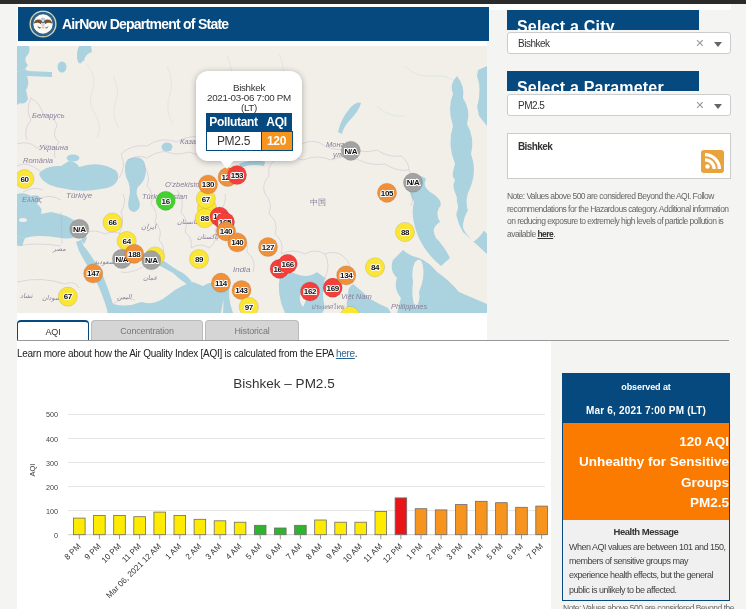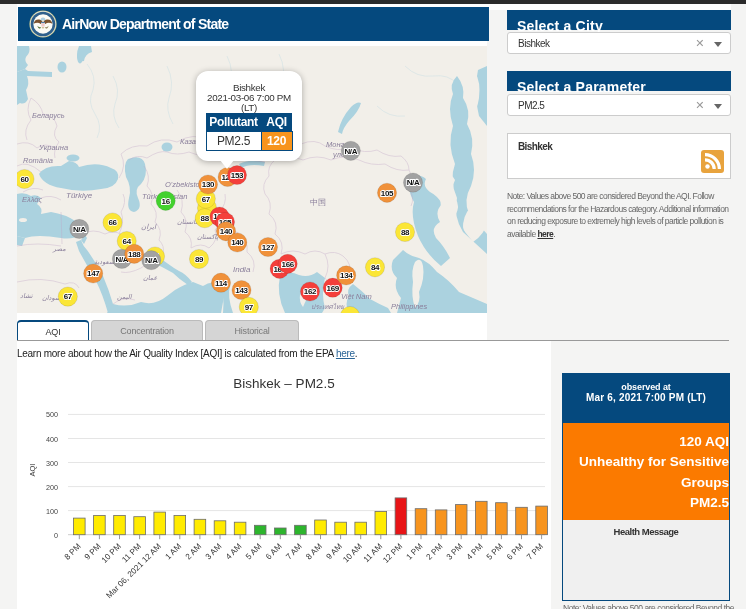--- a/index.html
+++ b/index.html
@@ -4,21 +4,21 @@
 <style>
 *{margin:0;padding:0;box-sizing:border-box}
 html,body{width:746px;height:609px}
 body{background:#f4f4f3;font-family:"Liberation Sans",sans-serif;position:relative;overflow:hidden}
 .abs{position:absolute}
 #topbar{left:0;top:0;width:746px;height:4px;background:#2b2b2b}
 #header{left:18px;top:7px;width:471px;height:34px;background:#05497e;color:#fff}
 #header .title{position:absolute;left:44px;top:9px;font-size:14px;font-weight:bold;letter-spacing:-0.75px}
 #mapbox{left:17px;top:46px;width:470px;height:267px;background:#f2efe9;overflow:hidden}
 
-.panelhead{left:507px;width:224px;height:20px;background:#05497e;color:#fff;font-size:14px;font-weight:bold;letter-spacing:0.2px;padding:8px 0 0 10px}
+.panelhead{left:507px;width:192px;height:20px;background:#05497e;color:#fff;font-size:16px;font-weight:bold;letter-spacing:0.2px;padding:8px 0 0 10px}
 .combo{left:507px;width:224px;height:22px;background:#fff;border:1px solid #ccc;border-radius:3px;font-size:10px;letter-spacing:-0.5px;color:#333;padding:5px 0 0 10px}
 .combo .x{position:absolute;right:26px;top:4px;color:#999;font-size:11px}
 .combo .caret{position:absolute;right:8px;top:9px;width:0;height:0;border-left:4px solid transparent;border-right:4px solid transparent;border-top:5px solid #666}
 #rssbox{left:507px;top:133px;width:224px;height:46px;background:#fff;border:1px solid #ccc}
 #rssbox .city{position:absolute;left:10px;top:7px;font-size:10px;letter-spacing:-0.6px;font-weight:bold;color:#333}
 #note1{left:507px;top:190px;width:236px;font-size:8.5px;letter-spacing:-0.55px;color:#666;line-height:12.5px}
 #note1 a{color:#333;font-weight:bold;text-decoration:underline}
 
 .tab{top:320px;height:20px;font-size:9px;letter-spacing:-0.2px;text-align:center;border-radius:4px 4px 0 0;padding-top:5px}
 #tabline{left:17px;top:340px;width:712px;height:1px;background:#999}
@@ -360,20 +360,21 @@
       <line x1="504.5" y1="169.7" x2="504.5" y2="174.2" stroke="#999" stroke-width="1"></line>
       <text x="506.5" y="181.7" font-size="8.2" fill="#333" text-anchor="end" transform="rotate(-45 506.5 181.7)">6 PM</text>
       <rect x="518.8" y="141.1" width="11.6" height="28.6" fill="#f7941e" stroke="#6b6b6b" stroke-width="0.8"></rect>
       <line x1="524.6" y1="169.7" x2="524.6" y2="174.2" stroke="#999" stroke-width="1"></line>
       <text x="526.6" y="181.7" font-size="8.2" fill="#333" text-anchor="end" transform="rotate(-45 526.6 181.7)">7 PM</text>
     </svg></div>
 
 <div class="abs" id="cc">
   <div class="bluehead">
     <div style="font-size:9px;font-weight:bold;letter-spacing:-0.1px;margin-top:2px">observed at</div>
-    <div style="font-size:10px;font-weight:bold;letter-spacing:0.2px;margin-top:0">Mar 6, 2021 7:00 PM (LT)</div>
+    <div style="font-size:10px;font-weight:bold;letter-spacing:0.2px;margin-top:13px">Mar 6, 2021 7:00 PM (LT)</div>
   </div>
   <div class="orange">120 AQI<br>Unhealthy for Sensitive<br>Groups<br>PM2.5</div>
   <div class="gray">
     <div class="hm">Health Message</div>
+    <div class="hmtext">When AQI values are between 101 and 150,<br>members of sensitive groups may<br>experience health effects, but the general<br>public is unlikely to be affected.</div>
   </div>
 </div>
 <div class="abs" id="note2">Note: Values above 500 are considered Beyond the</div>
 
 </body></html>

